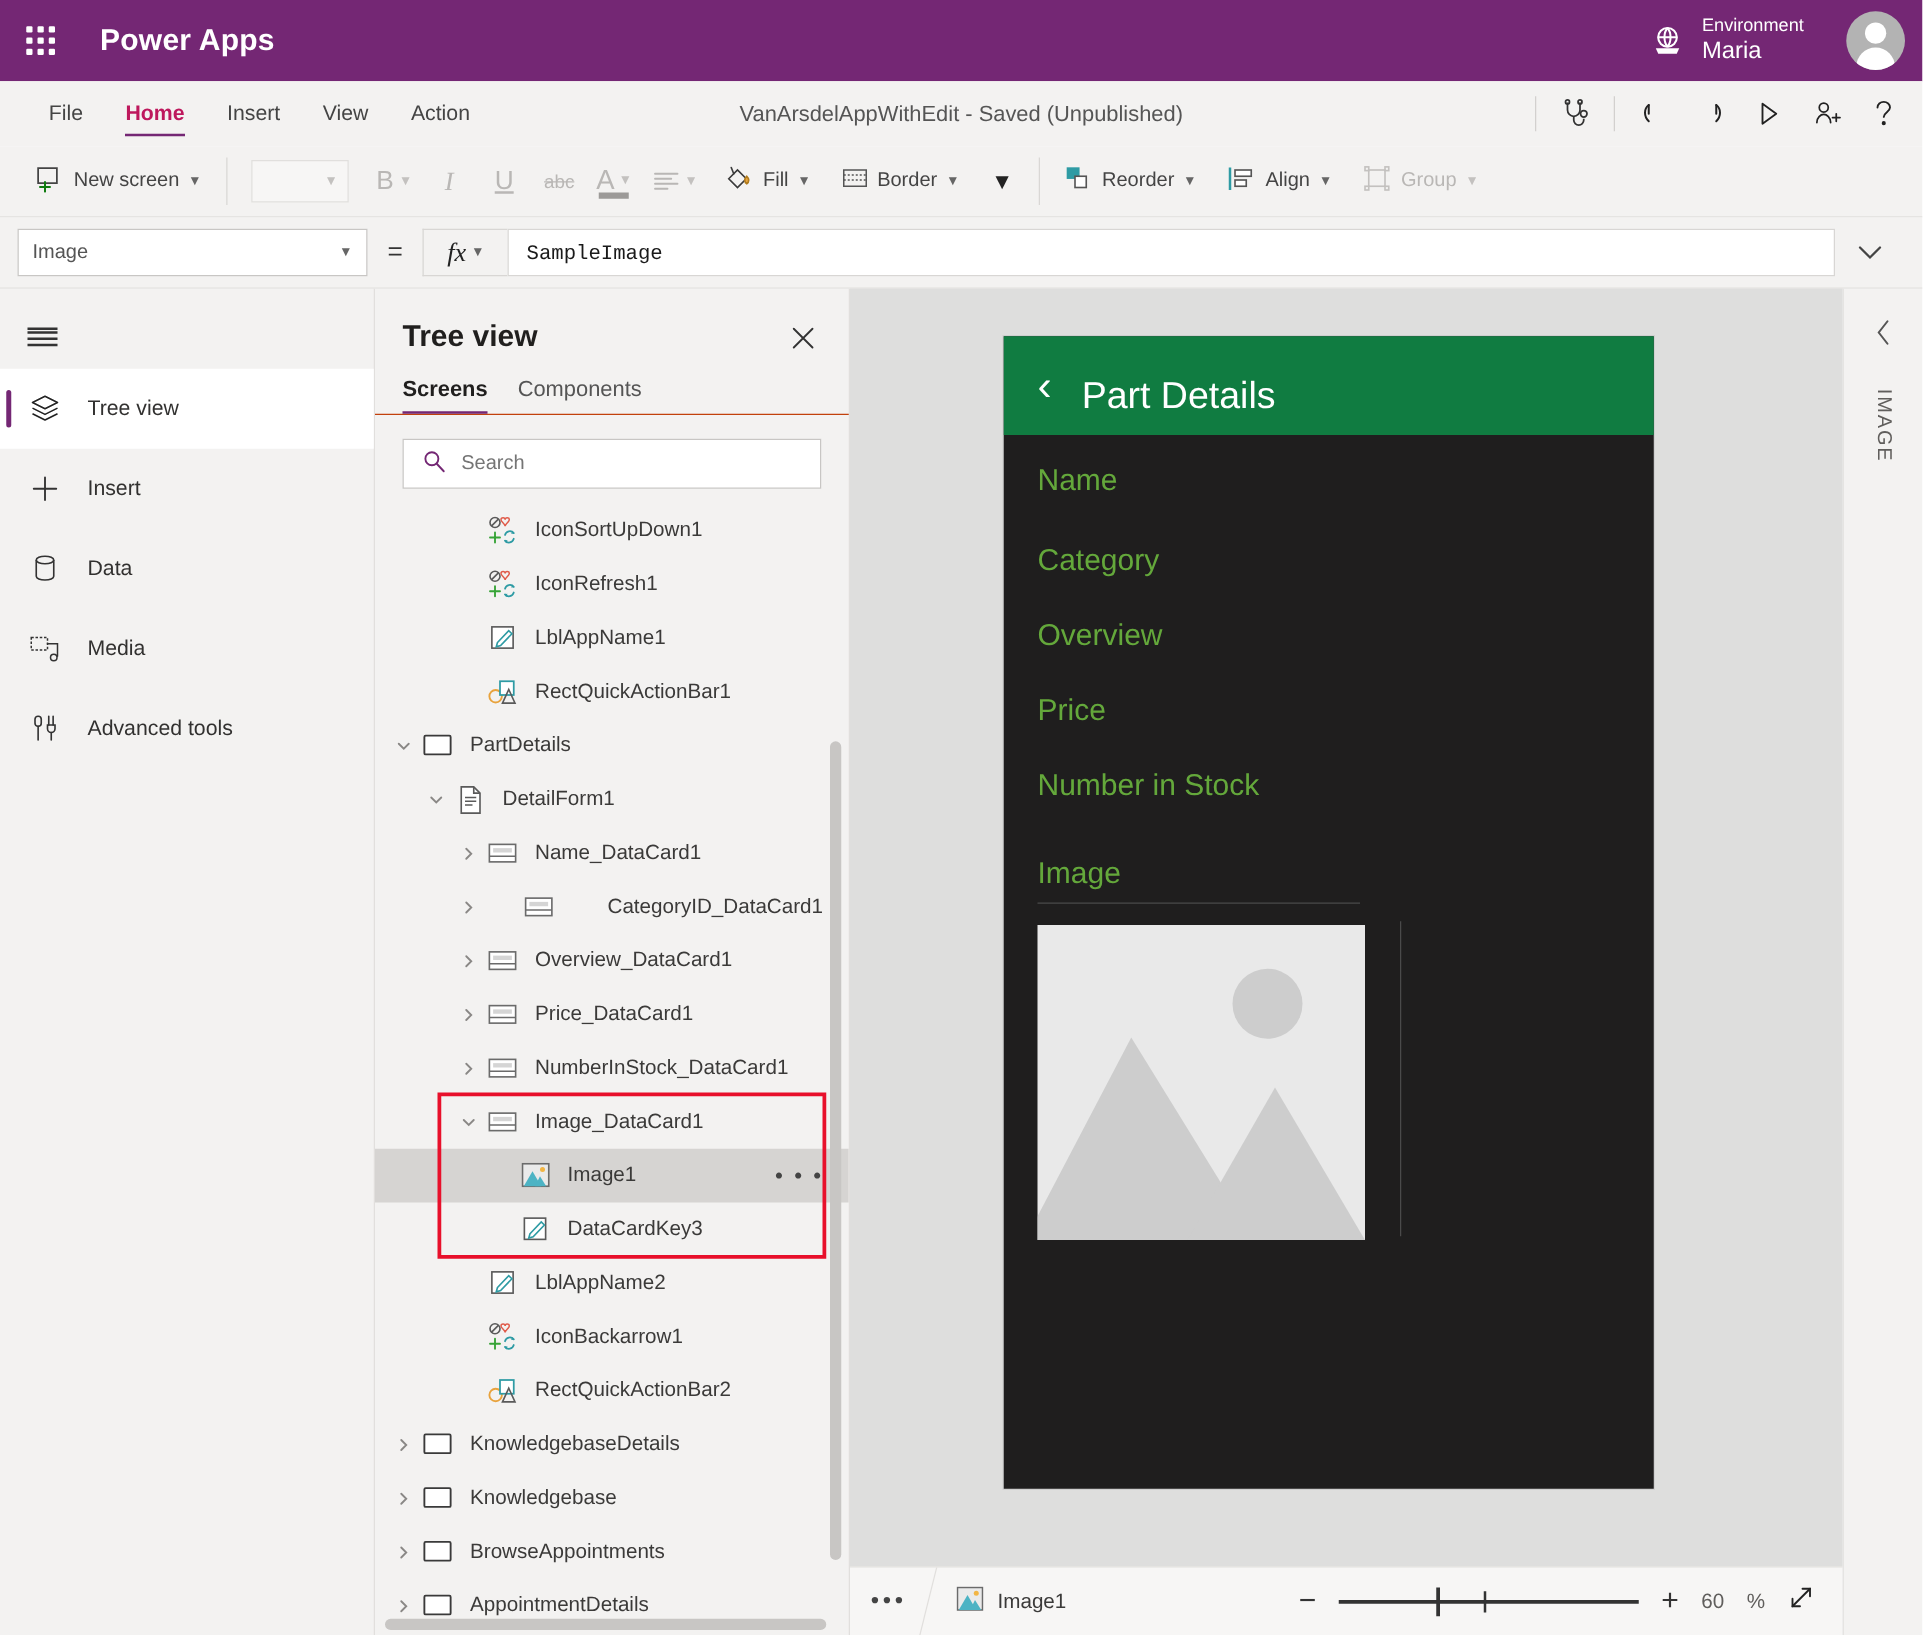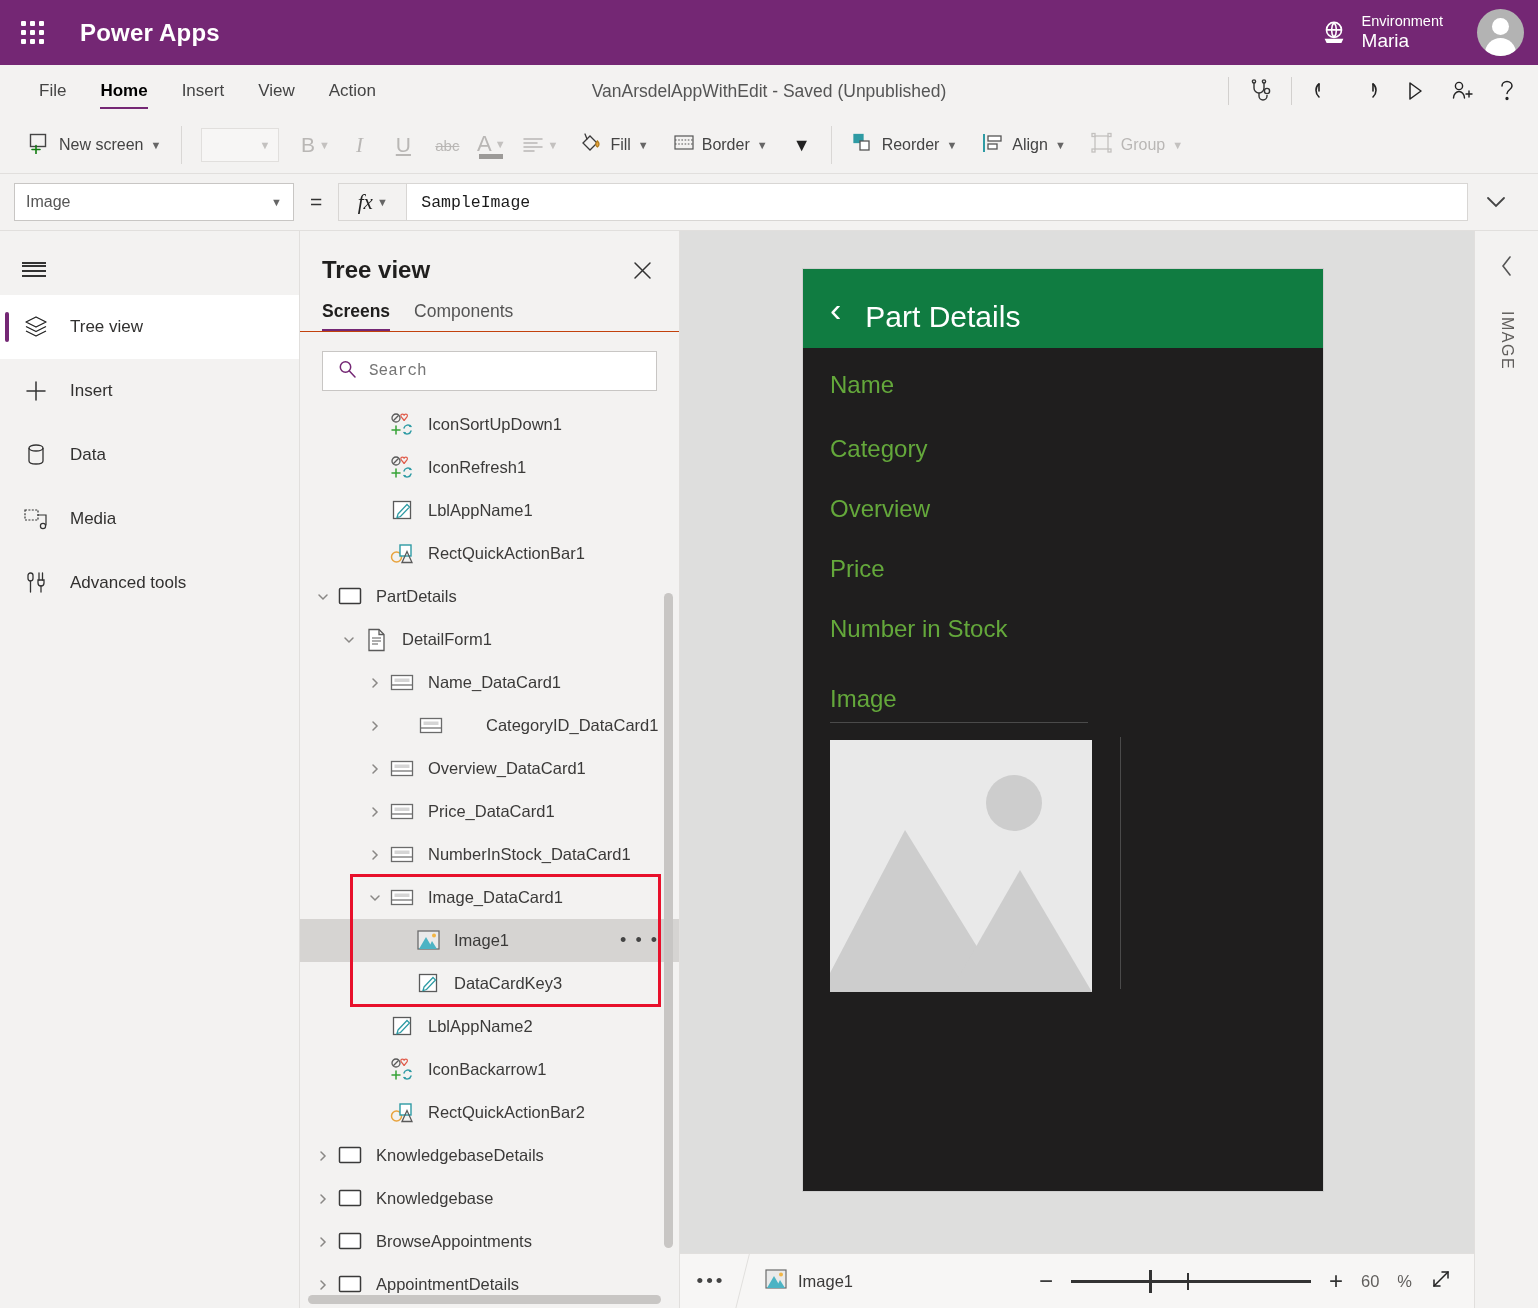--- a/index.html
+++ b/index.html
@@ -31,21 +31,21 @@
     background: #fff; left: 15px; top: 9px; }
   .avatar .body { position: absolute; width: 31px; height: 21px; border-radius: 16px 16px 0 0;
     background: #fff; left: 8px; top: 29px; }
 
   
   .menurow { height: 52px; background: #f3f2f1; display: flex; align-items: stretch;
     position: relative; }
   .menu-items { display: flex; align-items: center; padding-left: 22px; gap: 0; }
   .menu-item { font-size: 17px; color: #444; padding: 0 17px; height: 52px;
     display: flex; align-items: center; cursor: pointer; position: relative; }
-  .menu-item.active { color: #000000; font-weight: bold; }
+  .menu-item.active { color: #be185d; font-weight: bold; }
   .menu-item.active::after { content: ""; position: absolute; left: 17px; right: 17px;
     bottom: 8px; height: 2.5px; background: #742774; }
   .apptitle-wrap { position: absolute; left: 0; right: 0; top: 0; height: 52px;
     display: flex; align-items: center; justify-content: center; pointer-events: none; }
   .apptitle { font-size: 17.5px; color: #555; }
   .title-tools { position: absolute; right: 8px; top: 0; height: 52px;
     display: flex; align-items: center; }
   .tdiv { width: 1px; height: 28px; background: #d2d0ce; margin: 0 8px; }
   .ticon { width: 46px; height: 40px; display: flex; align-items: center;
     justify-content: center; cursor: pointer; }
@@ -110,21 +110,21 @@
     border-bottom: 1px solid #c2410c; }
   .tp-tab { font-size: 17.5px; color: #555; padding-bottom: 9px; cursor: pointer;
     position: relative; }
   .tp-tab.active { color: #201f1e; font-weight: bold; }
   .tp-tab.active::after { content: ""; position: absolute; left: 0; right: 0; bottom: 0;
     height: 2.5px; background: #742774; }
   .searchbox { margin: 19px 22px 0 22px; height: 40px; background: #fff;
     border: 1px solid #c8c6c4; display: flex; align-items: center; gap: 12px;
     padding-left: 14px; }
   .searchbox input { border: none; outline: none; font-size: 16px; color: #0369a1;
-    flex: 1; font-family: Liberation Mono, monospace; background: transparent; }
+    flex: 1; font-family: Liberation Sans, sans-serif; background: transparent; }
   .tree { margin-top: 12px; flex: 1; position: relative; overflow: hidden; }
   .trow { height: 43px; display: flex; align-items: center; font-size: 16.5px;
     color: #3b3a39; cursor: pointer; position: relative; padding-right: 16px; }
   .trow.selected { background: #d6d4d2; }
   .tcaret { width: 26px; display: flex; align-items: center; justify-content: center;
     color: #888; font-size: 13px; flex: 0 0 auto; }
   .ticon2 { width: 30px; display: flex; align-items: center; justify-content: center;
     margin-right: 10px; flex: 0 0 auto; }
   .tlabel { flex: 1; white-space: nowrap; overflow: hidden; }
   .tdots { color: #444; letter-spacing: 2px; font-size: 18px; padding-right: 4px; }

